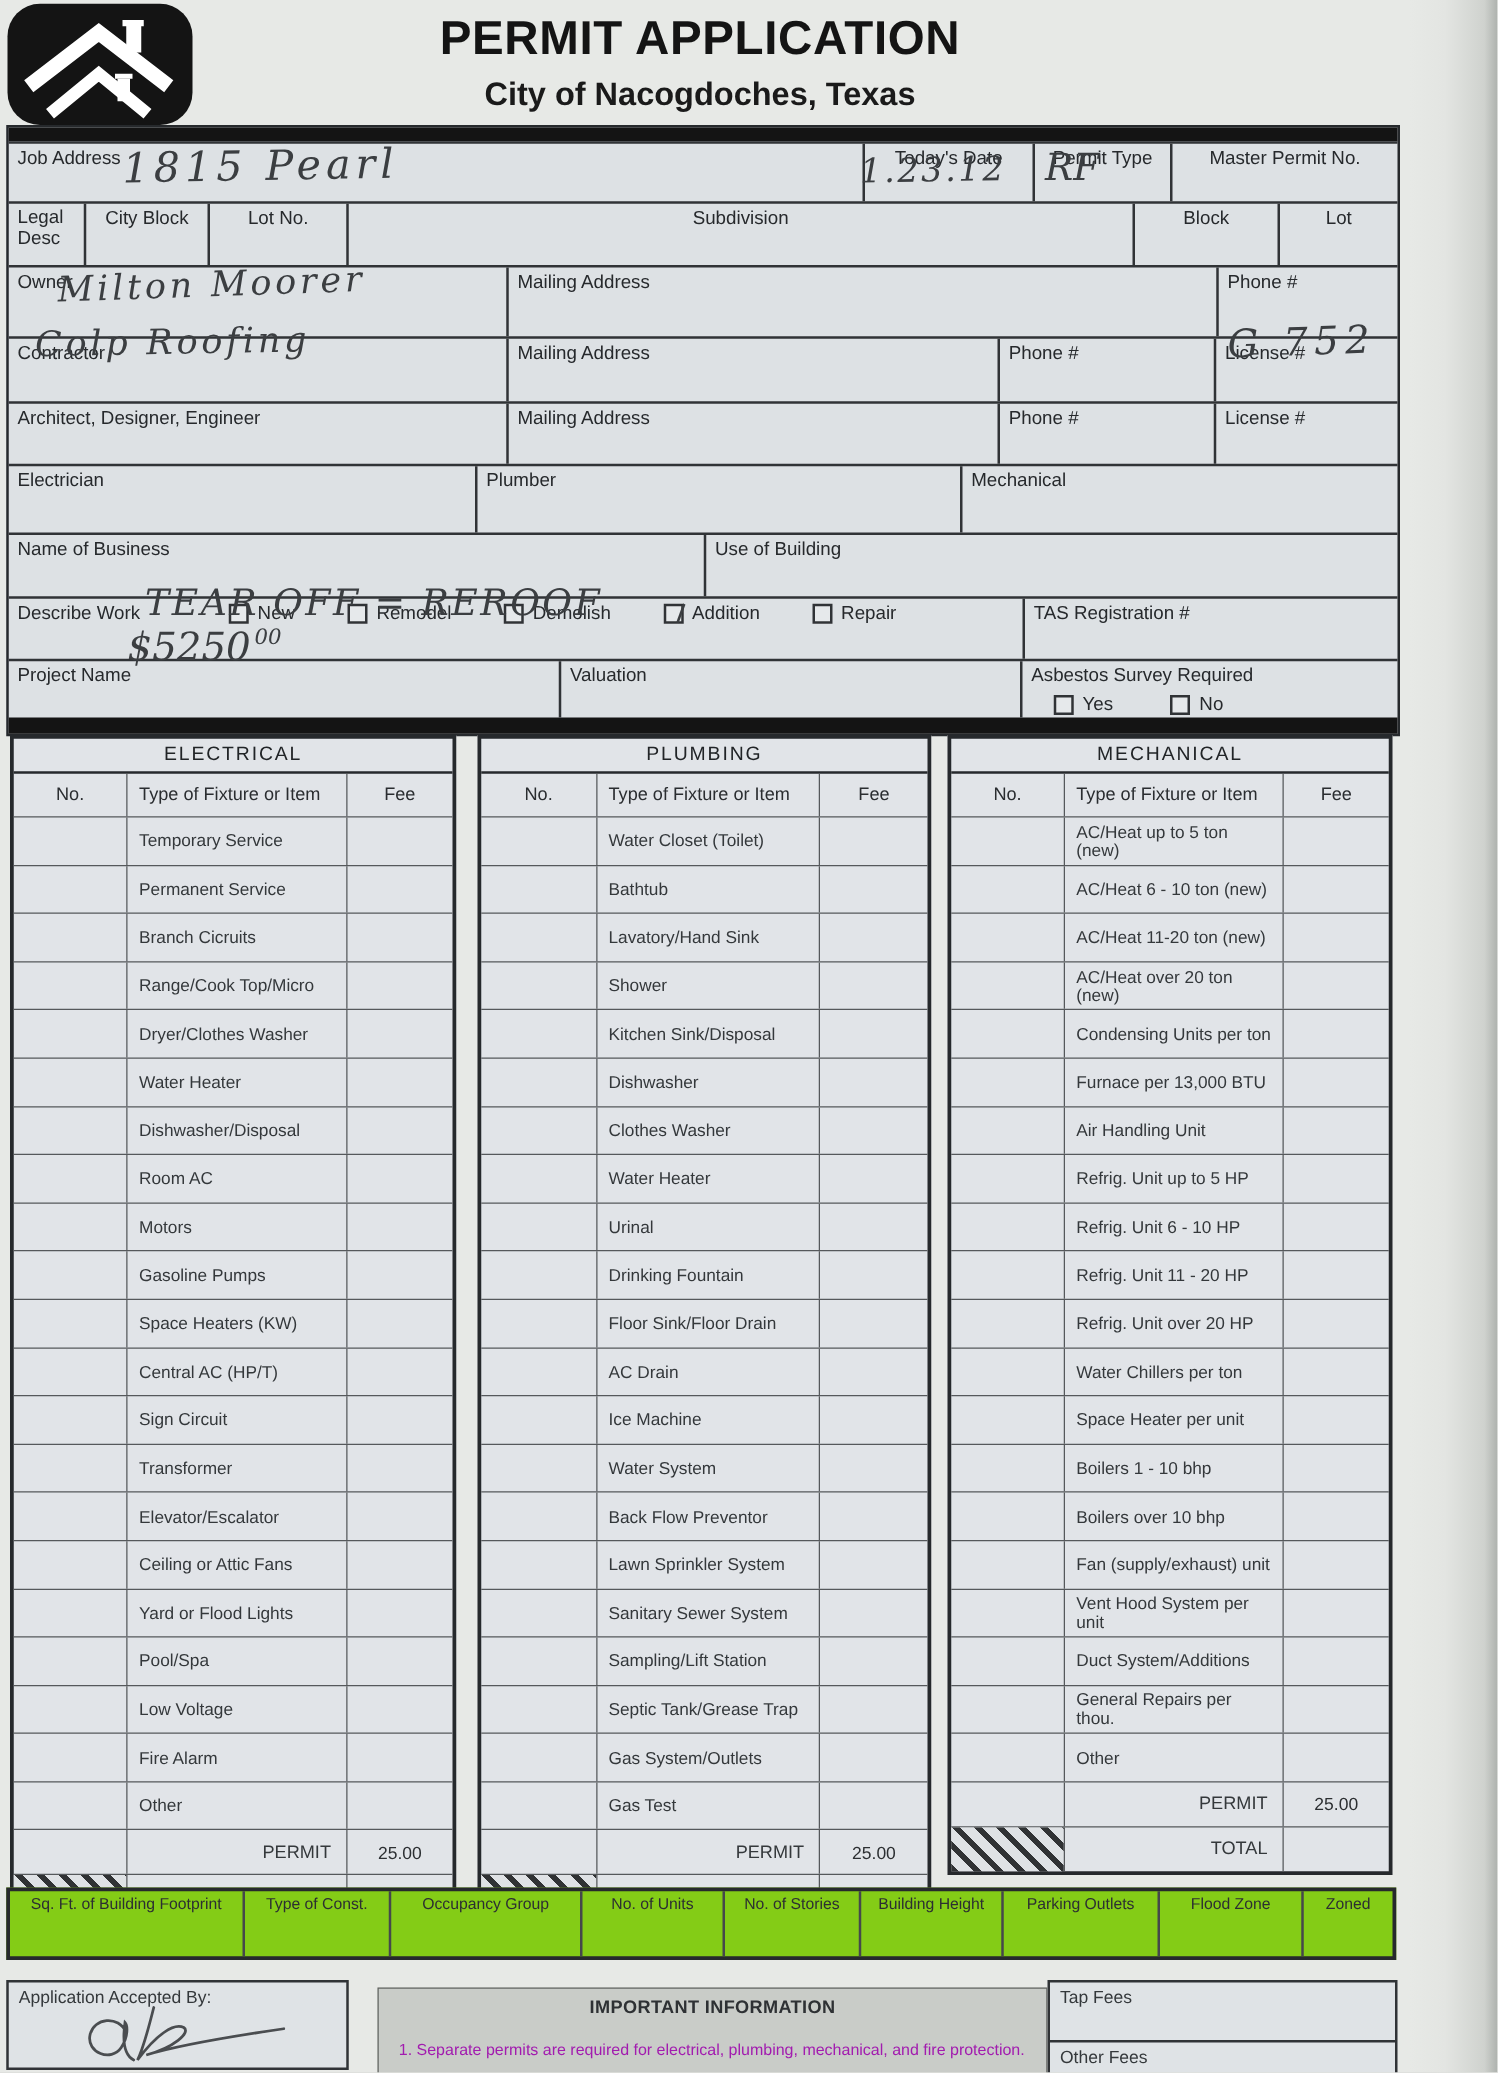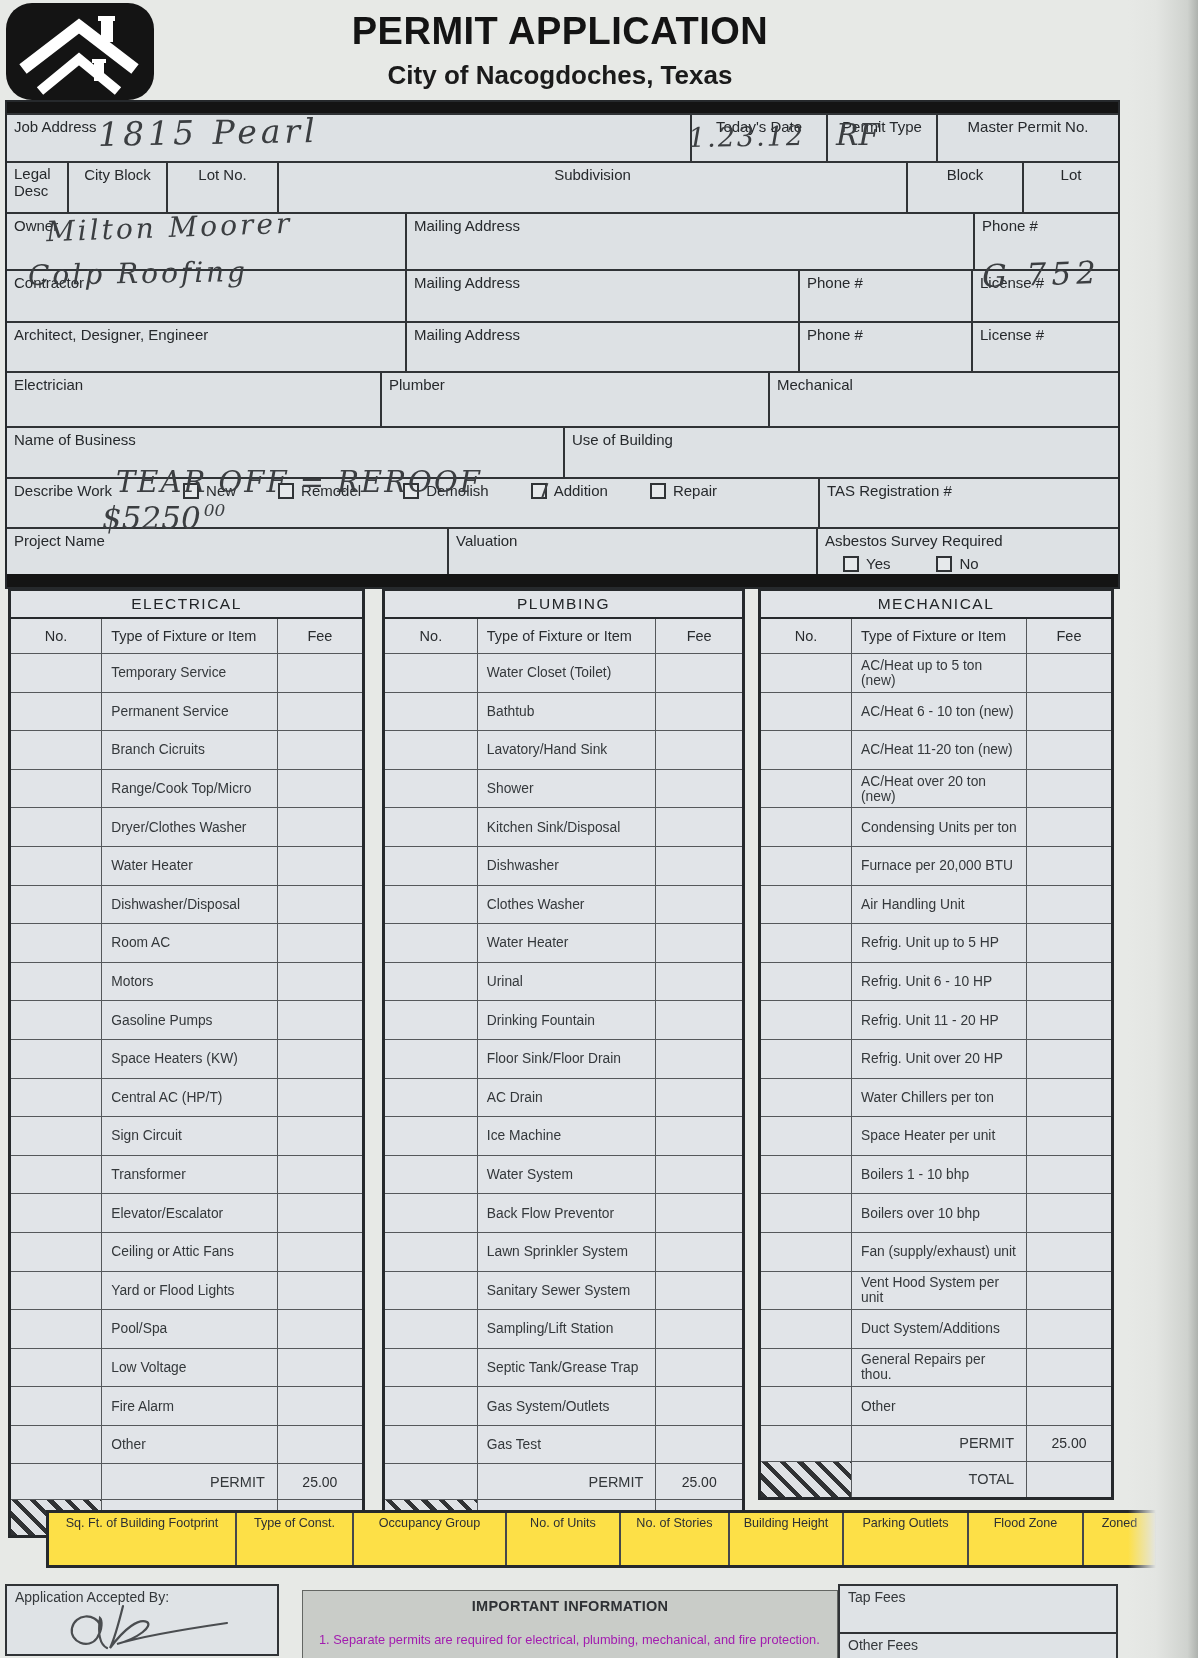--- a/index.html
+++ b/index.html
@@ -58,21 +58,21 @@
   .ctype{flex:1;display:flex;align-items:center;padding:0 9px;border-right:1.5px solid #55585b;
          box-sizing:border-box;font-size:13.8px;color:#34383b;}
   .cfee{width:24%;display:flex;align-items:center;justify-content:center;font-size:14px;color:#2c2f32;}
   .thead .cno,.thead .cfee{display:flex;align-items:center;justify-content:center;font-size:14.5px;color:#2a2d30;}
   .thead .ctype{font-size:14.5px;color:#2a2d30;}
   .rightlab{justify-content:flex-end !important;padding-right:12px !important;font-size:14.5px !important;}
   .hatch{background:repeating-linear-gradient(45deg,#303234 0 4.5px,#dfe2e5 4.5px 12.5px);}
 
   
   .siteinfo{position:absolute;left:5px;top:1510px;width:1112px;height:58px;display:flex;
-            border:3px solid #26292c;background:#fde047;box-sizing:border-box;margin-left:41px;}
+            border:3px solid #26292c;background:#84cc16;box-sizing:border-box;}
   .scell{box-sizing:border-box;padding-top:3px;font-size:12.6px;text-align:center;color:#2c2f32;}
   .scell + .scell{border-left:2px solid #45484b;}
 
   
   .accepted{position:absolute;left:5px;top:1584px;width:274px;height:72px;border:2px solid #303336;
             background:#dfe3e6;box-sizing:border-box;padding:3px 8px;font-size:14px;color:#34383b;}
   .sig{position:absolute;left:52px;top:10px;}
   .infobox{position:absolute;left:302px;top:1590px;width:536px;height:90px;background:#c9ccc8;
            border:1.5px solid #636663;box-sizing:border-box;padding:7px 16px;}
   .info-title{text-align:center;font-weight:bold;font-size:14.5px;color:#2e3134;letter-spacing:.3px;}
@@ -484,21 +484,21 @@
           <div class="ctype">AC/Heat over 20 ton (new)</div>
           <div class="cfee"></div>
         </div>
         <div class="trow">
           <div class="cno"></div>
           <div class="ctype">Condensing Units per ton</div>
           <div class="cfee"></div>
         </div>
         <div class="trow">
           <div class="cno"></div>
-          <div class="ctype">Furnace per 20,000 BTU</div>
+          <div class="ctype">Furnace per 13,000 BTU</div>
           <div class="cfee"></div>
         </div>
         <div class="trow">
           <div class="cno"></div>
           <div class="ctype">Air Handling Unit</div>
           <div class="cfee"></div>
         </div>
         <div class="trow">
           <div class="cno"></div>
           <div class="ctype">Refrig. Unit up to 5 HP</div>

